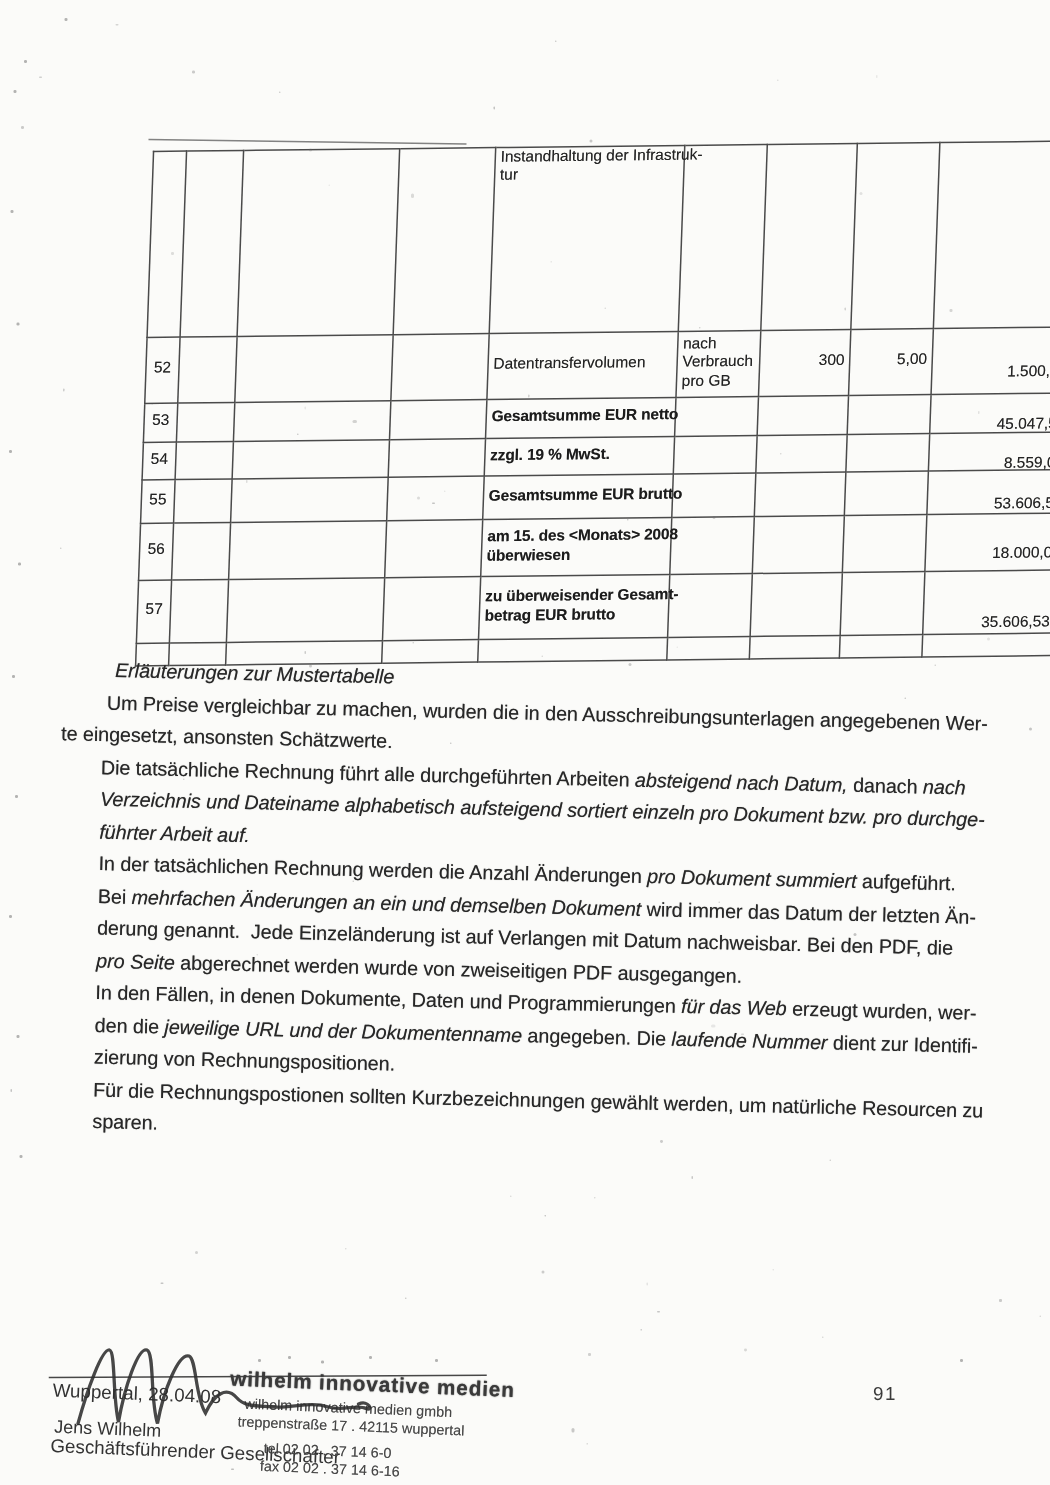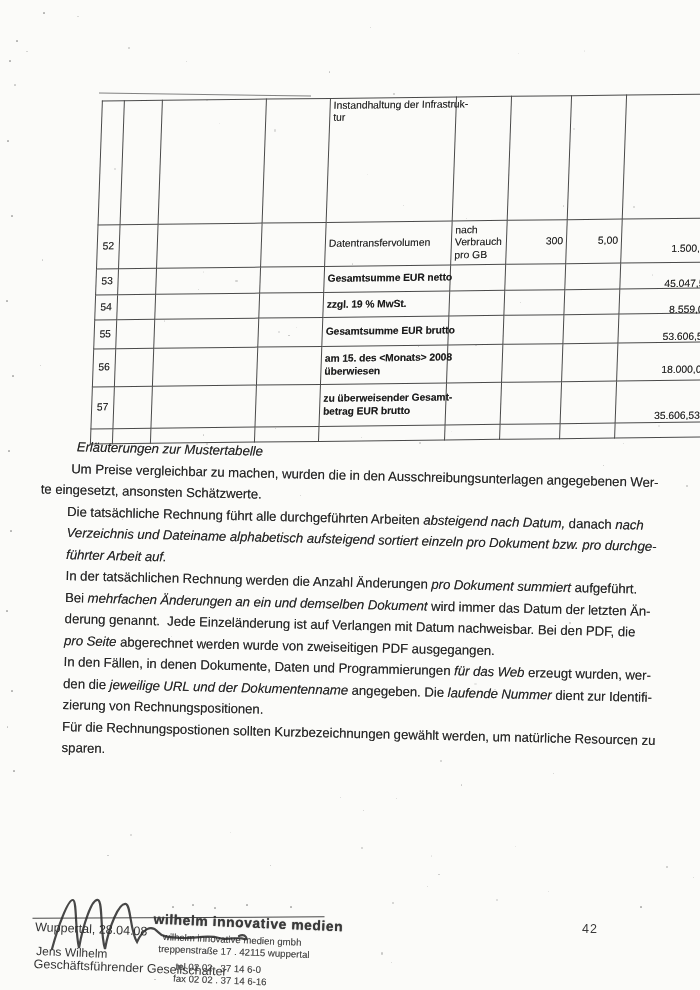--- a/index.html
+++ b/index.html
@@ -216,21 +216,21 @@
       <div class="stamp-l l2">treppenstraße 17 . 42115 wuppertal</div>
       <div class="stamp-l l3">tel 02 02 . 37 14 6-0</div>
       <div class="stamp-l l4">fax 02 02 . 37 14 6-16</div>
     </div>
   </div>
 
   <svg class="signature" viewBox="0 0 215 72">
     <path d="M 10,56 C 16,34 26,6 31,7 C 35,8 33,38 37,55 C 41,32 50,5 56,7 C 61,9 58,40 63,56 C 67,34 77,9 84,11 C 89,13 88,38 95,49 C 101,36 109,31 116,39 C 121,45 130,44 140,45 C 152,46 165,41 177,45 C 186,48 196,43 202,46 C 207,48 204,40 197,43" fill="none" stroke="#2e2e2e" stroke-width="2.2" stroke-linecap="round" opacity="0.88"></path>
   </svg>
 
-  <div class="pageno">42</div>
+  <div class="pageno">91</div>
 
   <div id="noise">
       <div class="speck" style="left: 418.969px; top: 441.566px; width: 2.06395px; height: 2.06395px; opacity: 0.32092;"></div>
       <div class="speck" style="left: 121.845px; top: 518.694px; width: 1.13716px; height: 1.13716px; opacity: 0.307423;"></div>
       <div class="speck" style="left: 603.236px; top: 465.232px; width: 1.09988px; height: 1.09988px; opacity: 0.384618;"></div>
       <div class="speck" style="left: 519.779px; top: 302.396px; width: 1.01561px; height: 1.01561px; opacity: 0.270219;"></div>
       <div class="speck" style="left: 478.569px; top: 601.462px; width: 0.706149px; height: 0.706149px; opacity: 0.261235;"></div>
       <div class="speck" style="left: 583.624px; top: 50.4411px; width: 1.64772px; height: 1.64772px; opacity: 0.129461;"></div>
       <div class="speck" style="left: 186.068px; top: 60.8547px; width: 0.997102px; height: 0.997102px; opacity: 0.355064;"></div>
       <div class="speck" style="left: 369.644px; top: 26.7168px; width: 0.976808px; height: 0.976808px; opacity: 0.372806;"></div>

